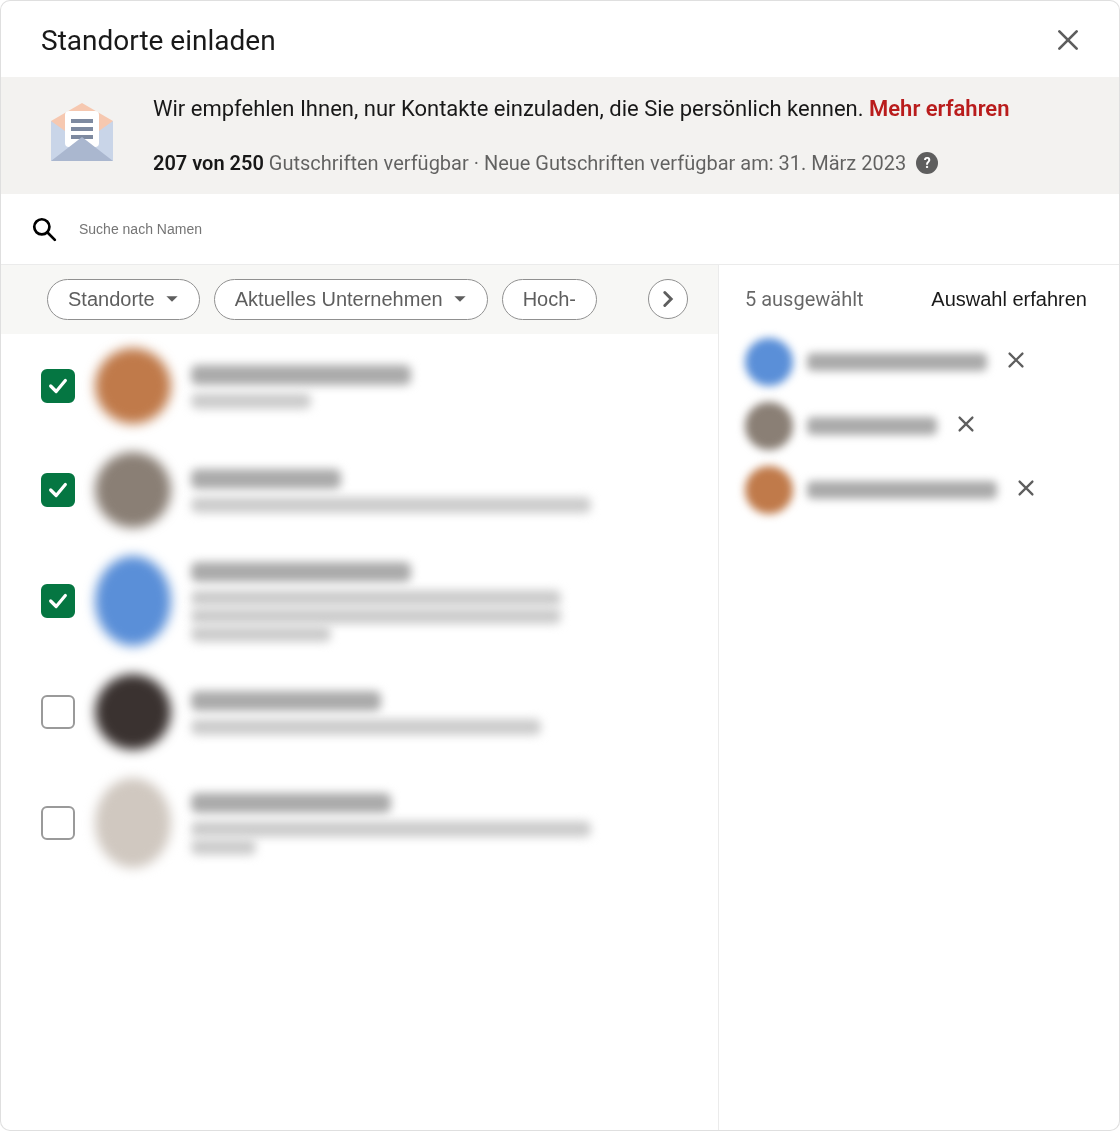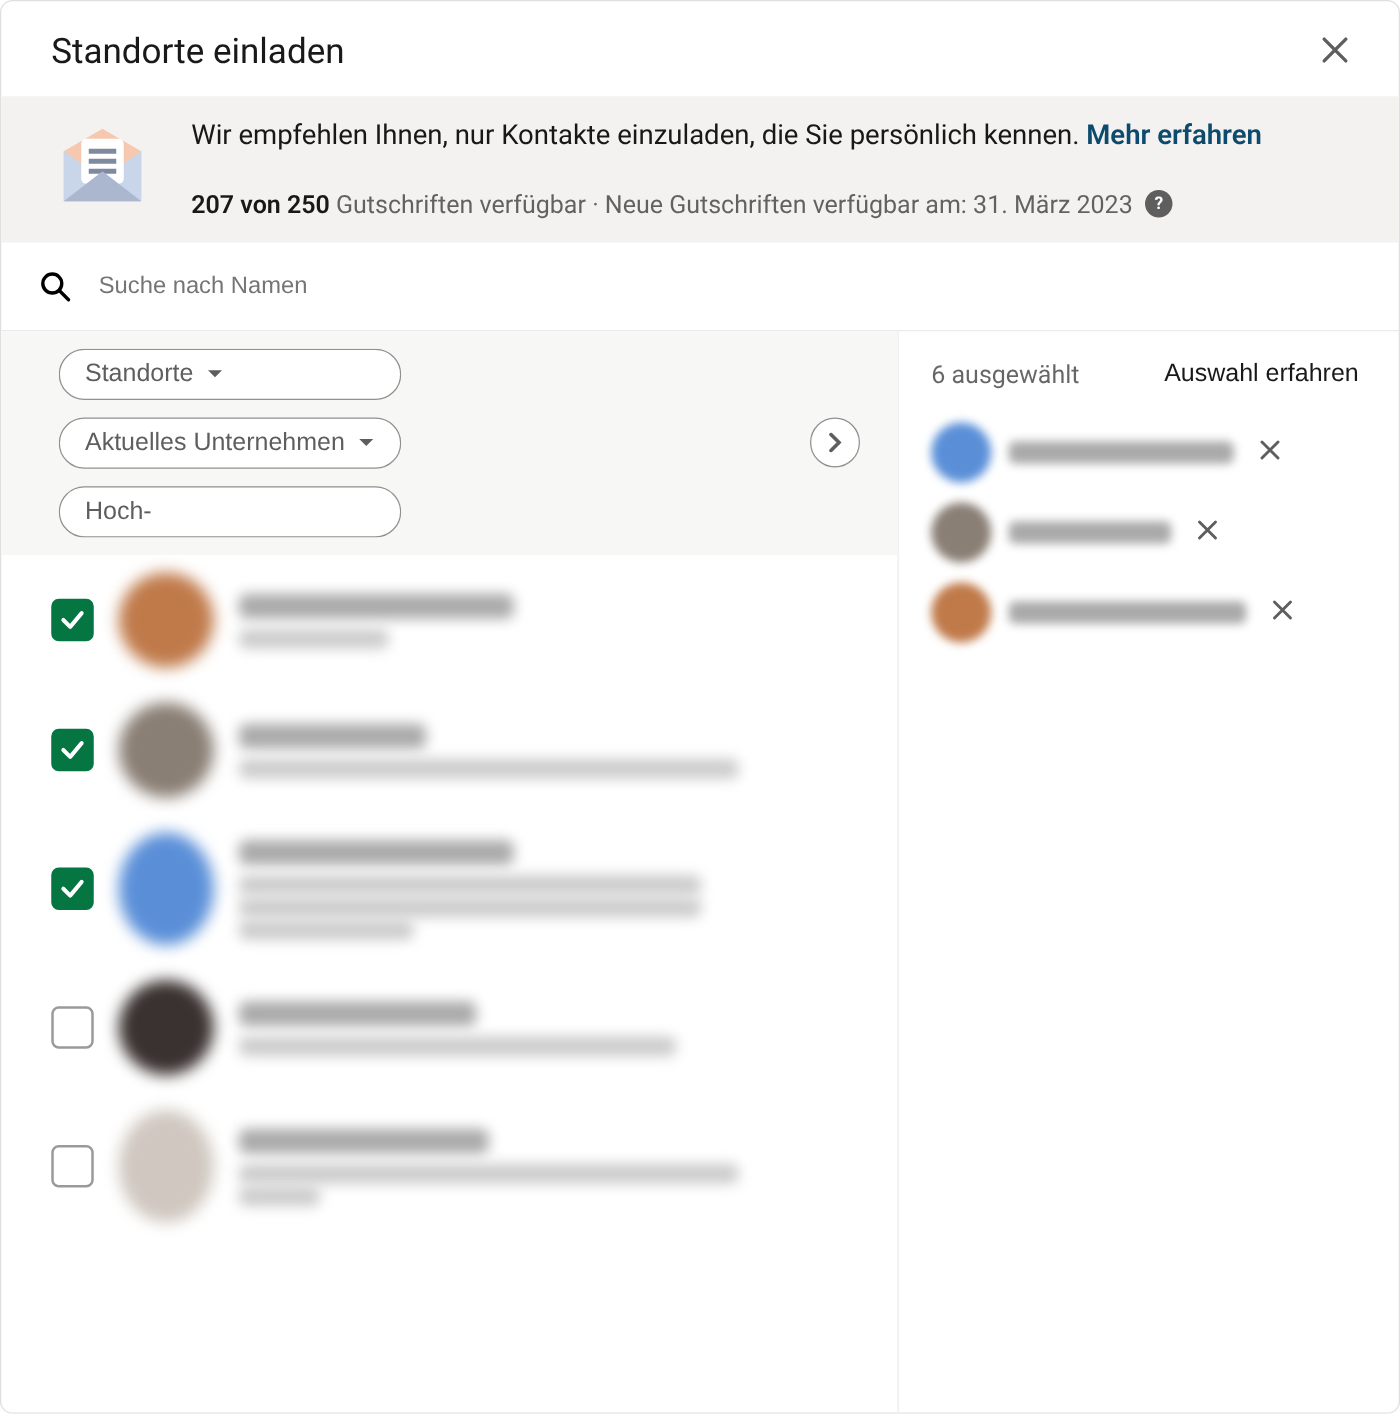--- a/index.html
+++ b/index.html
@@ -6,36 +6,36 @@
   html,body { margin:0; padding:0; font-family: -apple-system, "Segoe UI", Roboto, Arial, sans-serif; color:#000000e6; }
   .modal { width:1120px; height:1131px; border:1px solid #00000020; border-radius:10px; background:#fff; display:flex; flex-direction:column; overflow:hidden; }
   .header { display:flex; align-items:center; justify-content:space-between; padding:18px 30px 16px 40px; }
   .header h1 { font-size:28px; font-weight:400; margin:0; }
   .close-btn { background:none; border:none; cursor:pointer; padding:8px; }
   .close-btn svg { width:26px; height:26px; display:block; color:#5e5e5e; }
 
   .banner { background:#f3f2f0; padding:16px 38px 16px 40px; display:flex; gap:30px; }
   .banner-icon { flex:0 0 82px; height:82px; display:flex; align-items:center; justify-content:center; }
   .banner-text { font-size:22px; line-height:1.45; }
-  .banner-text a { color:#0c4a6e; font-weight:600; text-decoration:none; }
+  .banner-text a { color:#b91c1c; font-weight:600; text-decoration:none; }
   .credits { margin-top:24px; font-size:20px; color:#00000099; display:flex; align-items:center; gap:10px; }
   .credits b { color:#000000e6; font-weight:600; }
   .help-icon { width:22px; height:22px; border-radius:50%; background:#5e5e5e; color:#fff; display:inline-flex; align-items:center; justify-content:center; font-size:14px; font-weight:700; cursor:pointer; }
 
   .search-row { display:flex; align-items:center; gap:20px; padding:22px 30px; }
   .search-row svg { width:26px; height:26px; }
-  .search-input { flex:1; border:none; outline:none; font-size:19px; color:#000; }
+  .search-input { flex:1; border:none; outline:none; font-size:14px; color:#000; }
 
   .body-row { flex:1; display:flex; min-height:0; border-top:1px solid #00000014; }
 
   .left-col { flex:1; display:flex; flex-direction:column; min-width:0; border-right:1px solid #00000014; }
   .filter-bar { display:flex; align-items:center; gap:14px; padding:14px 46px; background:#f7f7f5; position:relative; }
   .pill { border:1px solid #909090; border-radius:999px; padding:8px 20px; font-size:20px; background:#fff; color:#5e5e5e; display:inline-flex; align-items:center; gap:10px; cursor:pointer; white-space:nowrap; }
   .pill svg { width:14px; height:14px; }
-  .filter-scroll { overflow:hidden; display:flex; gap:14px;flex-direction:column; }
+  .filter-scroll { overflow:hidden; display:flex; gap:14px; }
   .scroll-right { position:absolute; right:30px; top:50%; transform:translateY(-50%); width:40px; height:40px; border:1px solid #909090; border-radius:50%; background:#fff; display:flex; align-items:center; justify-content:center; cursor:pointer; }
   .scroll-right svg { width:16px; height:16px; color:#5e5e5e; }
 
   .list { flex:1; overflow:auto; position:relative; }
   .row { display:flex; align-items:center; gap:20px; padding:14px 30px 14px 40px; }
   .cb { width:34px; height:34px; border-radius:6px; border:2px solid #9a9a9a; background:#fff; display:flex; align-items:center; justify-content:center; cursor:pointer; flex-shrink:0; }
   .cb.checked { background:#057642; border-color:#057642; }
   .cb svg { width:22px; height:22px; color:#fff; display:none; }
   .cb.checked svg { display:block; }
   .avatar { width:76px; height:76px; border-radius:50%; background:#ccc; filter:blur(6px); flex-shrink:0; }
@@ -187,21 +187,21 @@
               <div class="name-blur" style="width: 200px;"></div>
               <div class="sub-blur" style="width: 400px;"></div>
               <div class="sub-blur" style="width: 65px;"></div>
             </div>
           </div>
         </div>
     </div>
 
     <div class="right-col">
       <div class="sel-header">
-        <span class="sel-count">6 ausgewählt</span>
+        <span class="sel-count">5 ausgewählt</span>
         <button class="clear-sel">Auswahl erfahren</button>
       </div>
       <div class="sel-list" id="sel-list">
           <div class="sel-item">
             <div class="sel-avatar" style="background: rgb(90, 143, 216);"></div>
             <div class="sel-name" style="max-width: 180px;"></div>
             <button class="sel-remove"><svg viewBox="0 0 24 24">
                 <path d="M5 5 L19 19 M19 5 L5 19" stroke="currentColor" stroke-width="2.5" stroke-linecap="round"></path>
               </svg></button>
           </div>

